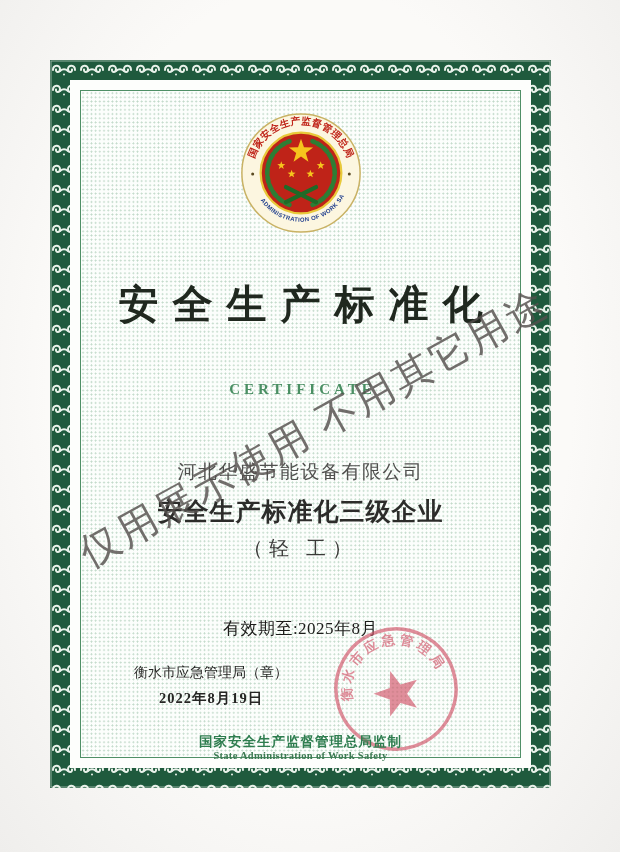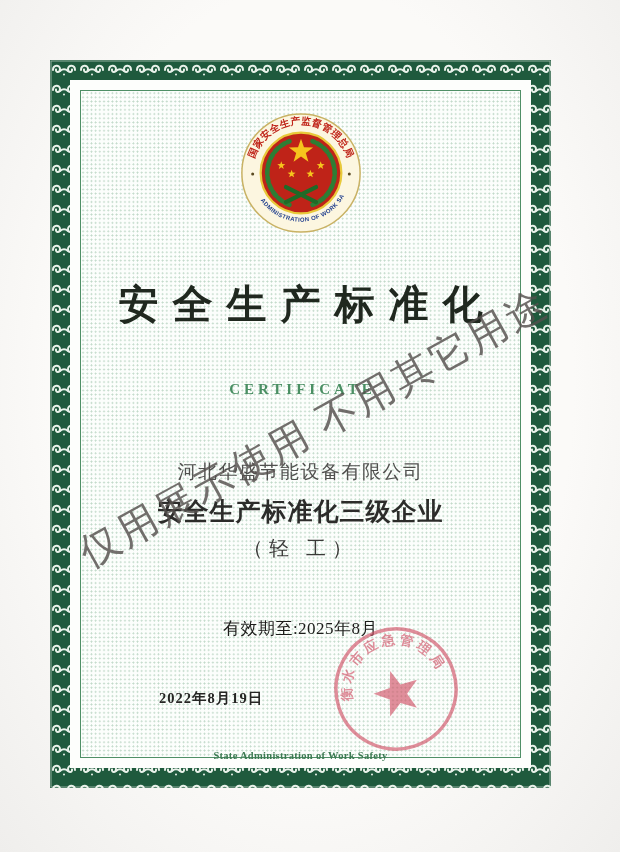--- a/index.html
+++ b/index.html
@@ -118,20 +118,22 @@
       <g transform="rotate(-18 65 65)">
         <circle cx="65" cy="65" r="60" fill="none" stroke="#cf4a60" stroke-width="3.5"></circle>
         <use href="#star" transform="translate(65,70) scale(2.4)" fill="#cf4a60"></use>
         <path id="stampArc" d="M22.7 80.4 A45 45 0 1 1 107.3 80.4" fill="none"></path>
         <text font-size="13.5" font-weight="bold" fill="#cf4a60" letter-spacing="3.5" font-family="Liberation Serif, DejaVu Serif, serif">
           <textPath href="#stampArc" startOffset="50%" text-anchor="middle">衡水市应急管理局</textPath>
         </text>
       </g>
     </svg>
 
+    <div class="issuer">衡水市应急管理局（章）</div>
     <div class="issue-date">2022年8月19日</div>
 
+    <div class="footer-zh">国家安全生产监督管理总局监制</div>
     <div class="footer-en">State Administration of Work Safety</div>
   </div>
 
   <div class="watermark">仅用展示使用 不用其它用途</div>
 
 </div>
 
 </body></html>

